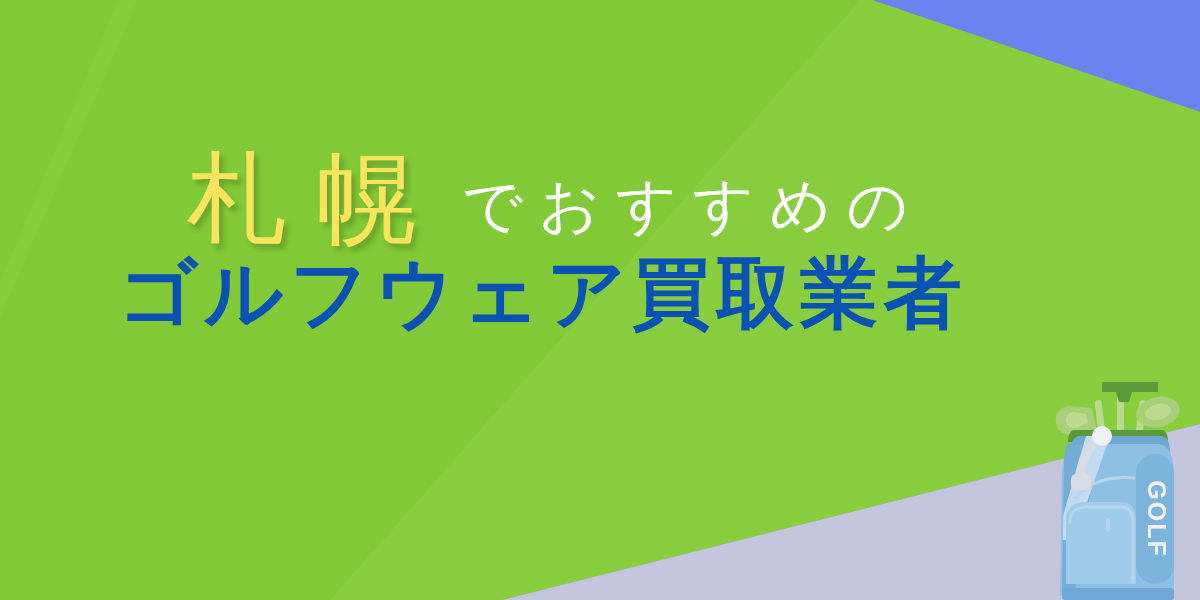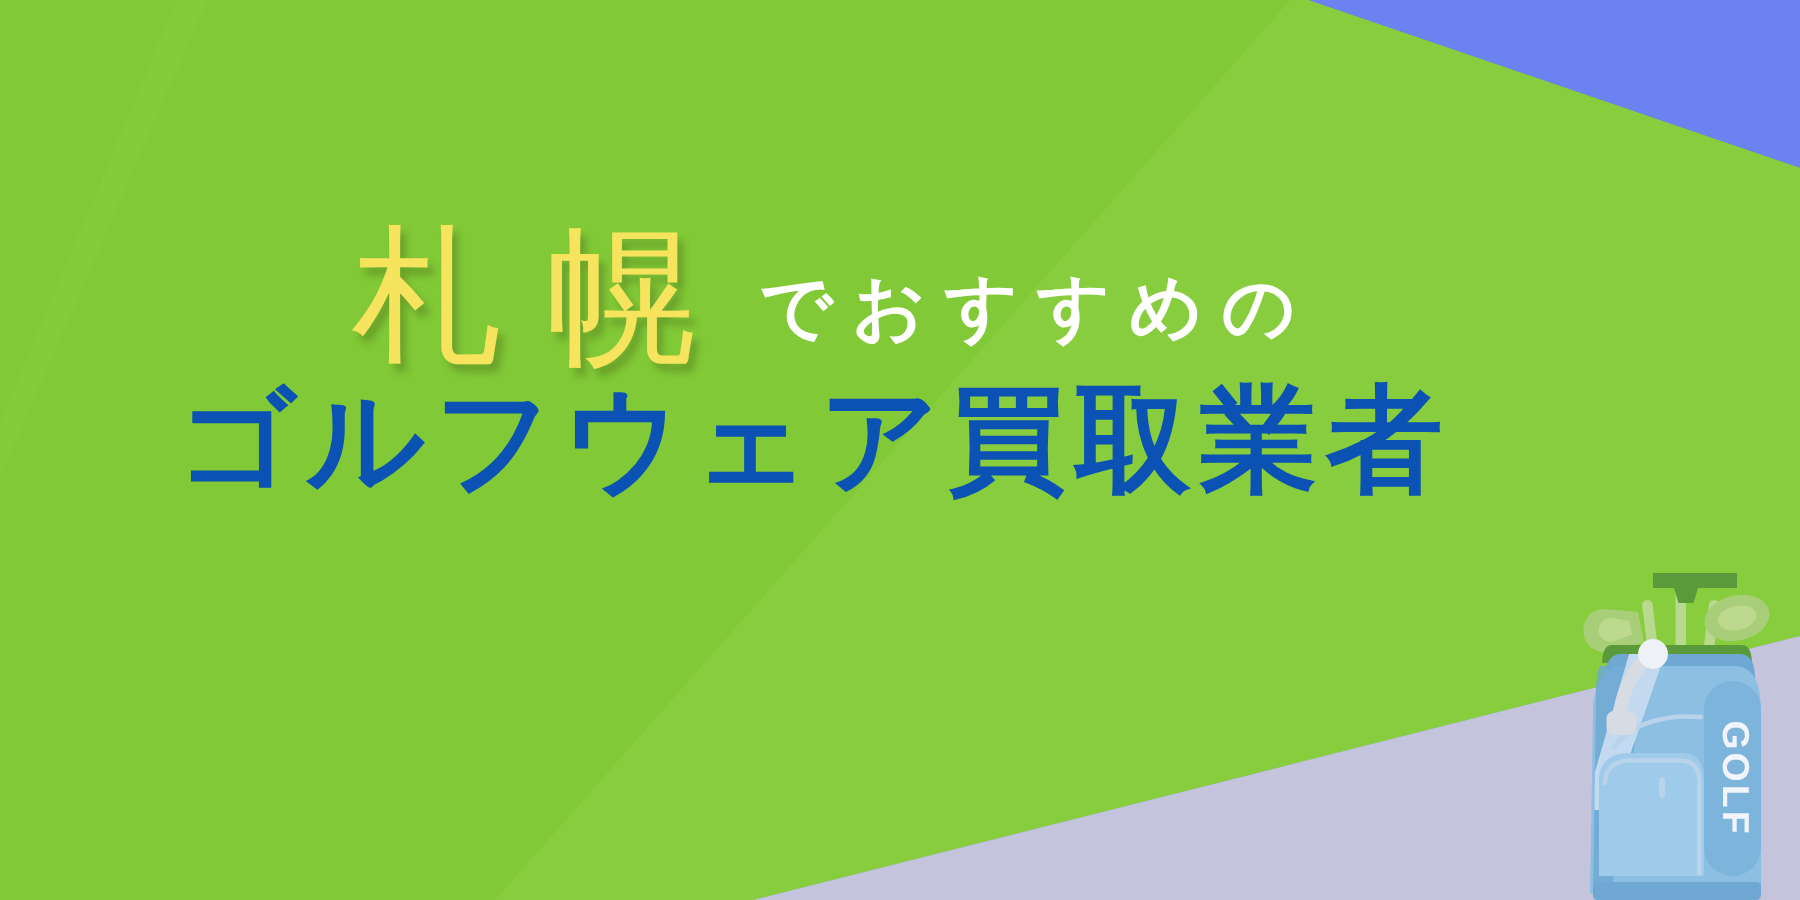--- a/index.html
+++ b/index.html
@@ -56,22 +56,22 @@
     font-weight: 400;
     color: #f6e45e;
     letter-spacing: 0.30em;
     padding-left: 0.30em;
     text-shadow: 4px 5px 5px rgba(60, 85, 20, 0.33);
   }
 
   .suffix {
     display: inline-block;
     vertical-align: middle;
-    font-size: 48px;
-    font-weight: 700;
+    font-size: 60px;
+    font-weight: 400;
     color: #ffffff;
     letter-spacing: 0.26em;
     padding-left: 0.26em;
     position: relative;
     top: 8px;
   }
 
   .line-2 {
     display: block;
     font-size: 78px;

